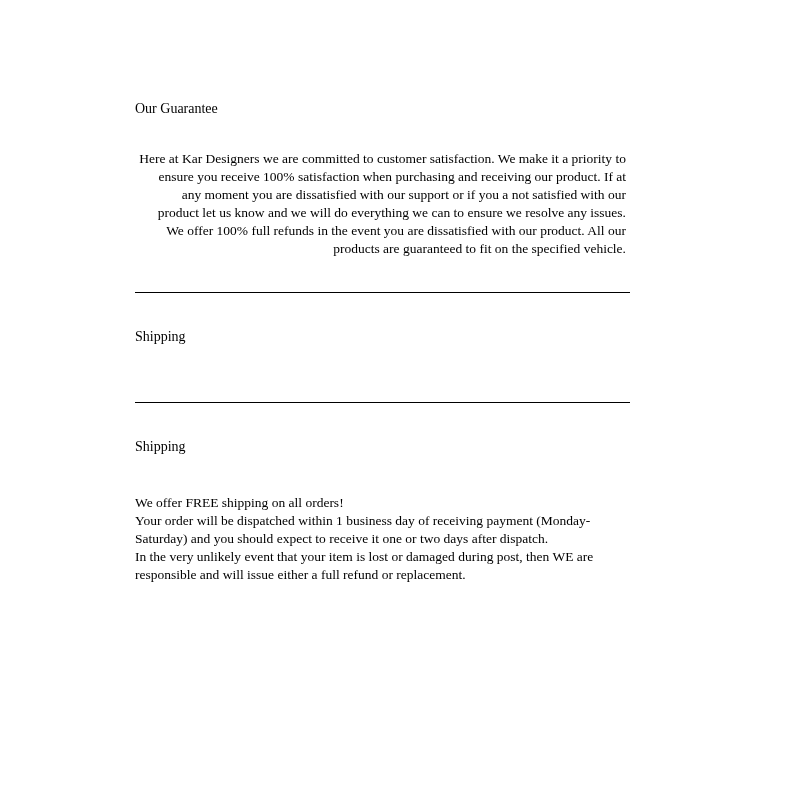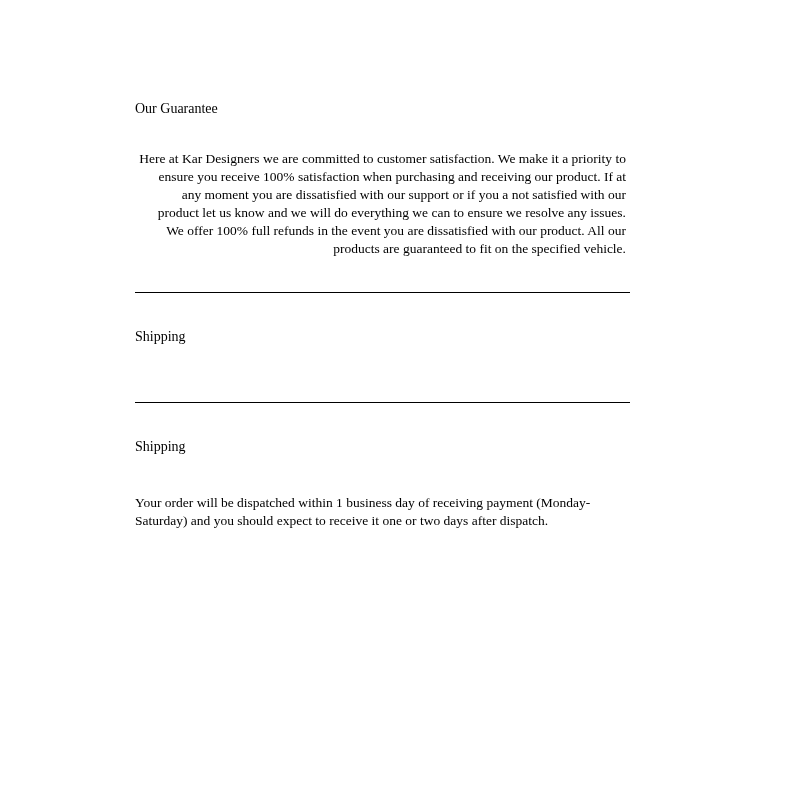--- a/index.html
+++ b/index.html
@@ -73,16 +73,18 @@
   <div class="divider divider-1"></div>
 
   <section>
     <h2 class="heading">Shipping</h2>
   </section>
 
   <div class="divider divider-2"></div>
 
   <section>
     <h2 class="heading shipping">Shipping</h2>
+    <p class="body left shipping-para">We offer FREE shipping on all orders!</p>
     <p class="body left shipping-para">Your order will be dispatched within 1 business day of receiving payment (Monday-Saturday) and you should expect to receive it one or two days after dispatch.</p>
+    <p class="body left shipping-para">In the very unlikely event that your item is lost or damaged during post, then WE are responsible and will issue either a full refund or replacement.</p>
   </section>
 
 </div>
 
 </body></html>

